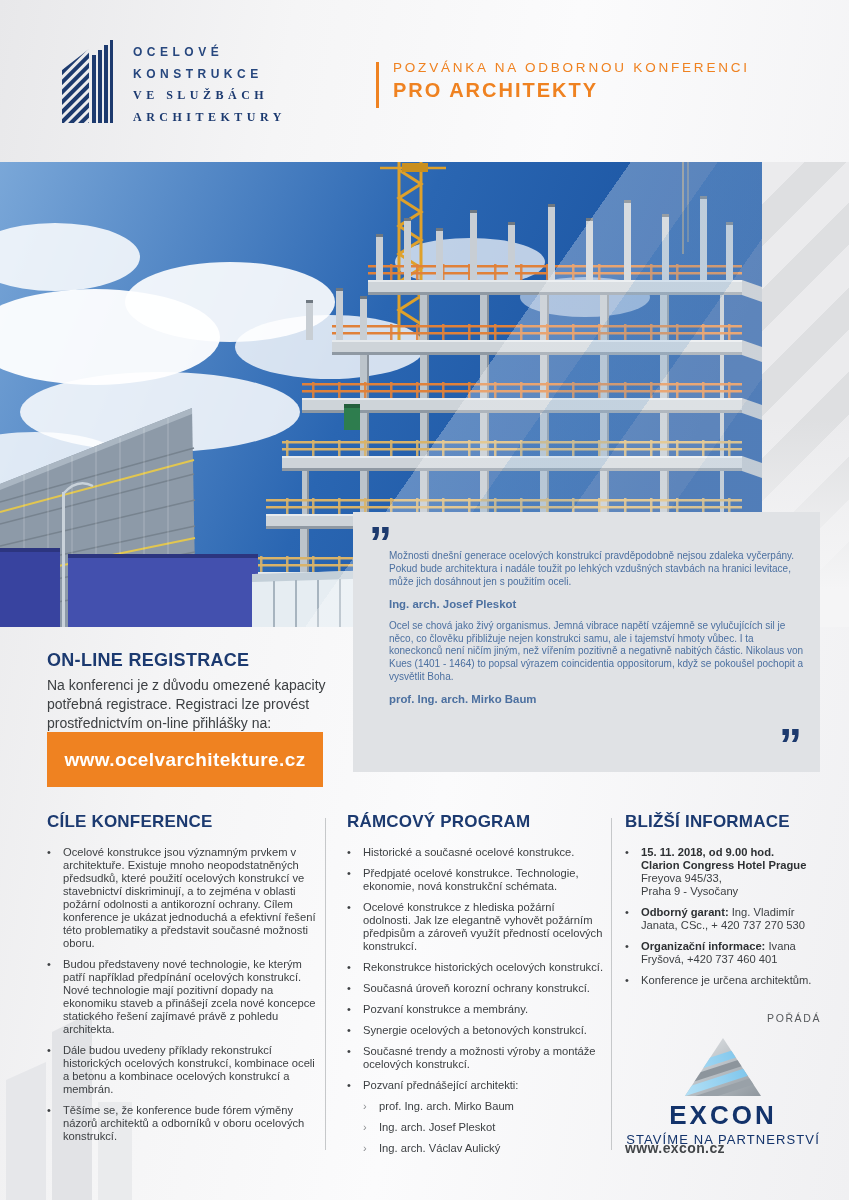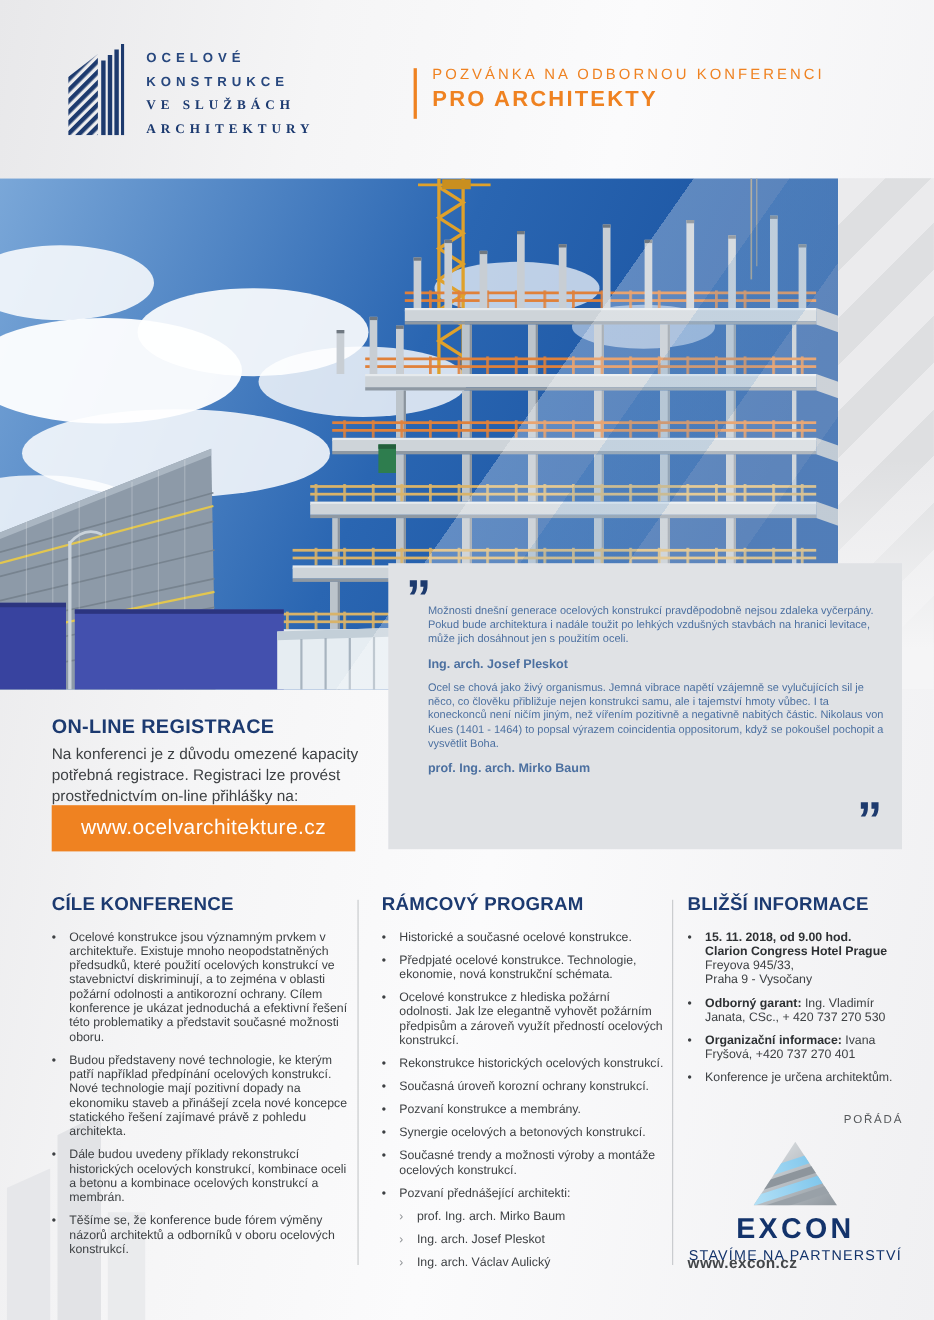--- a/index.html
+++ b/index.html
@@ -34,22 +34,22 @@
   .quote-box{position:absolute;left:353px;top:512px;width:467px;height:260px;background:#e0e2e5;}
   .qmark{position:absolute;font-size:46px;font-weight:800;color:#1d3a6e;line-height:1;}
   .qopen{left:16px;top:8px;}
   .qclose{right:18px;bottom:4px;}
   .qbody{position:absolute;left:36px;top:38px;width:420px;}
   .qtext{margin:0 0 9px 0;font-size:10px;line-height:12.9px;color:#4c70a0;font-weight:500;}
   .qauthor{margin:0 0 9px 0;font-size:11.4px;line-height:12.9px;color:#4c70a0;font-weight:700;}
   
   .reg-title{position:absolute;left:47px;top:650px;margin:0;font-size:18px;font-weight:800;color:#1c3a70;letter-spacing:.3px;}
   .reg-text{position:absolute;left:47px;top:676px;margin:0;width:282px;font-size:14px;line-height:19px;color:#3d4043;}
-  .reg-button{position:absolute;left:47px;top:732px;width:276px;height:42px;background:#ef8221;
-    display:flex;align-items:center;justify-content:center;color:#fff;font-size:19px;font-weight:400;
+  .reg-button{position:absolute;left:47px;top:732px;width:276px;height:55px;background:#ef8221;
+    display:flex;align-items:center;justify-content:center;color:#fff;font-size:19px;font-weight:700;
     text-decoration:none;letter-spacing:.4px;cursor:pointer;}
   
   .col{position:absolute;top:812px;}
   .col h3{margin:0;font-size:17px;font-weight:800;color:#1c3a70;letter-spacing:.2px;}
   .col ul{list-style:none;margin:14px 0 0 0;padding:0;}
   .col li{display:flex;gap:8px;margin-bottom:8px;font-size:11.2px;line-height:13px;color:#3d4043;}
   .col li .dot{flex:0 0 8px;color:#3d4043;font-size:11px;line-height:13px;}
   .col li .chev{flex:0 0 8px;color:#8a8d90;font-size:11px;line-height:13px;}
   .sub{margin-left:16px !important;margin-top:8px !important;}
   #col-goals{left:47px;width:272px;}
@@ -423,21 +423,21 @@
           <span class="info-line">Freyova 945/33,</span>
           <span class="info-line">Praha 9 - Vysočany</span>
         </span>
       </li>
       <li>
         <span class="dot">•</span>
         <span><b class="info-bold">Odborný garant:</b><span> Ing. Vladimír Janata, CSc., + 420 737 270 530</span></span>
       </li>
       <li>
         <span class="dot">•</span>
-        <span><b class="info-bold">Organizační informace:</b><span> Ivana Fryšová, +420 737 270 401</span></span>
+        <span><b class="info-bold">Organizační informace:</b><span> Ivana Fryšová, +420 737 460 401</span></span>
       </li>
       <li>
         <span class="dot">•</span>
         <span>Konference je určena architektům.</span>
       </li>
     </ul>
   </div>
 
   <div class="porada">POŘÁDÁ</div>
   <div class="excon">

